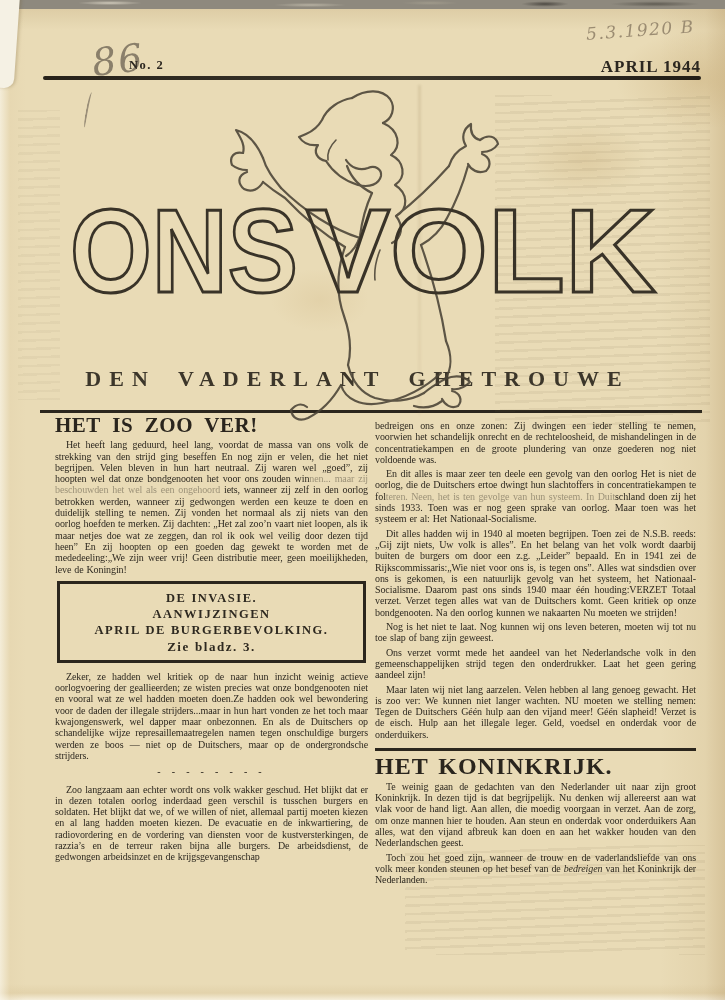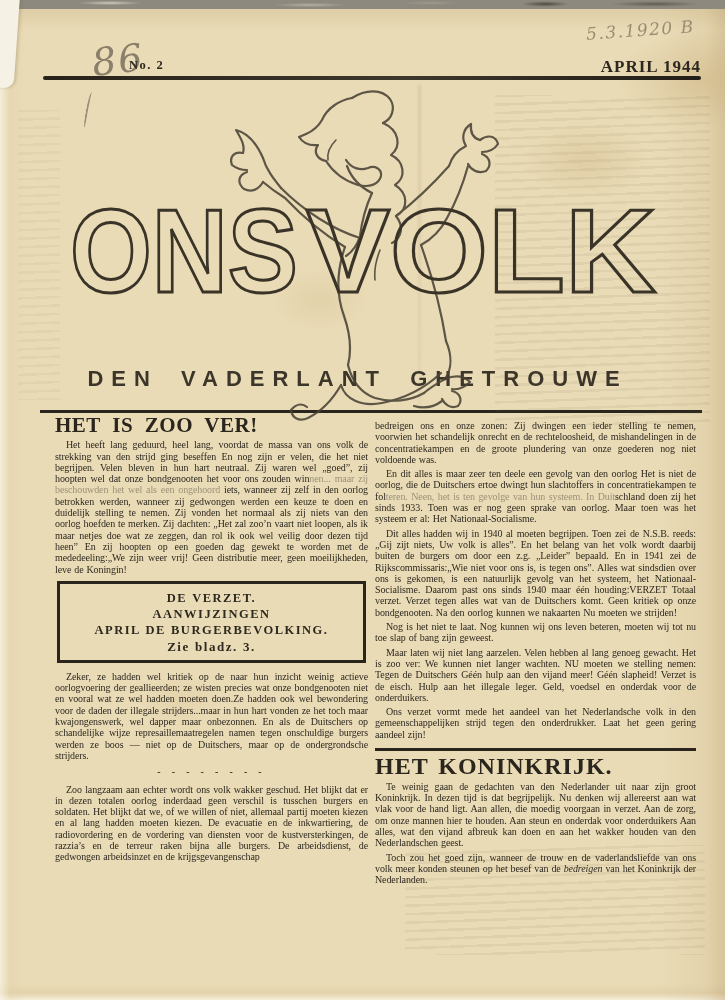--- a/index.html
+++ b/index.html
@@ -55,21 +55,21 @@
     position:absolute; right:24px; top:57px;
     font-weight:bold; font-size:17px; letter-spacing:1px; color:#2c2720;
   }
   .header-rule {
     position:absolute; left:43px; right:24px; top:76px; height:4px;
     background:linear-gradient(90deg,#27221a,#3d382d 55%,#221d16); border-radius:2px;
   }
   .masthead-svg { position:absolute; left:0; top:80px; z-index:3; pointer-events:none; }
   .masthead-subtitle {
     position:absolute; left:0; right:10px; top:366px; text-align:center; z-index:2;
-    font-family:Liberation Sans, sans-serif; font-weight:bold;
+    font-family:Liberation Serif, serif; font-weight:bold;
     font-size:22px; letter-spacing:8px; word-spacing:9px; color:#3c362a;
   }
   .main-rule {
     position:absolute; left:40px; right:23px; top:410px; height:2.5px; background:#2b261d;
   }
   .columns {
     position:absolute; left:55px; top:420px; width:645px; bottom:0;
     display:flex; gap:7px; z-index:2;
   }
   .col {
@@ -189,42 +189,42 @@
   <div class="main-rule"></div>
 
   <div class="columns">
 
     <div class="col col-left">
       <div class="headline">HET IS ZOO VER!</div>
 
       <p><span>Het heeft lang geduurd, heel lang, voordat de massa van ons volk de strekking van den strijd ging beseffen En nog zijn er velen, die het niet begrijpen. Velen bleven in hun hart neutraal. Zij waren wel „goed”, zij hoopten wel dat onze bondgenooten het voor ons zouden win</span><span class="faded">nen... maar zij beschouwden het wel als een ongehoord</span><span> iets, wanneer zij zelf in den oorlog betrokken werden, wanneer zij gedwongen werden een keuze te doen en duidelijk stelling te nemen. Zij vonden het normaal als zij niets van den oorlog hoefden te merken. Zij dachten: „Het zal zoo’n vaart niet loopen, als ik maar netjes doe wat ze zeggen, dan rol ik ook wel veilig door dezen tijd heen” En zij hoopten op een goeden dag gewekt te worden met de mededeeling:„We zijn weer vrij! Geen distributie meer, geen moeilijkheden, leve de Koningin!</span></p>
 
       <div class="notice-box">
-        <div class="box-line-main">DE VERZET.</div>
+        <div class="box-line-main">DE INVASIE.</div>
         <div class="box-line-main">AANWIJZINGEN</div>
         <div class="box-line-main">APRIL DE BURGERBEVOLKING.</div>
         <div class="box-line-small">Zie bladz. 3.</div>
       </div>
 
       <p>Zeker, ze hadden wel kritiek op de naar hun inzicht weinig actieve oorlogvoering der geallieerden; ze wisten precies wat onze bondgenooten niet en vooral wat ze wel hadden moeten doen.Ze hadden ook wel bewondering voor de daden der illegale strijders...maar in hun hart vonden ze het toch maar kwajongenswerk, wel dapper maar onbezonnen. En als de Duitschers op schandelijke wijze represaillemaatregelen namen tegen onschuldige burgers werden ze boos — niet op de Duitschers, maar op de ondergrondsche strijders.</p>
 
       <div class="dashed-separator">- - - - - - - -</div>
 
       <p>Zoo langzaam aan echter wordt ons volk wakker geschud. Het blijkt dat er in dezen totalen oorlog inderdaad geen verschil is tusschen burgers en soldaten. Het blijkt dat we, of we willen of niet, allemaal partij moeten kiezen en al lang hadden moeten kiezen. De evacuatie en de inkwartiering, de radiovordering en de vordering van diensten voor de kustversterkingen, de razzia’s en de terreur raken bijna alle burgers. De arbeidsdienst, de gedwongen arbeidsinzet en de krijgsgevangenschap</p>
     </div>
 
     <div class="col col-right">
       <p class="no-indent">bedreigen ons en onze zonen: Zij dwingen een ieder stelling te nemen, voorwien het schandelijk onrecht en de rechteloosheid, de mishandelingen in de concentratiekampen en de groote plundering van onze goederen nog niet voldoende was.</p>
 
       <p><span>En dit alles is maar zeer ten deele een gevolg van den oorlog Het is niet de oorlog, die de Duitschers ertoe dwingt hun slachtoffers in concentratiekampen te fol</span><span class="faded">teren. Neen, het is ten gevolge van hun systeem. In Duit</span><span>schland doen zij het sinds 1933. Toen was er nog geen sprake van oorlog. Maar toen was het systeem er al: Het Nationaal-Socialisme.</span></p>
 
       <p>Dit alles hadden wij in 1940 al moeten begrijpen. Toen zei de N.S.B. reeds:„Gij zijt niets, Uw volk is alles”. En het belang van het volk wordt daarbij buiten de burgers om door een z.g. „Leider” bepaald. En in 1941 zei de Rijkscommissaris:„Wie niet voor ons is, is tegen ons”. Alles wat sindsdien over ons is gekomen, is een natuurlijk gevolg van het systeem, het Nationaal-Socialisme. Daarom past ons sinds 1940 maar één houding:VERZET Totaal verzet. Verzet tegen alles wat van de Duitschers komt. Geen kritiek op onze bondgenooten. Na den oorlog kunnen we nakaarten Nu moeten we strijden!</p>
       <p>Nog is het niet te laat. Nog kunnen wij ons leven beteren, moeten wij tot nu toe slap of bang zijn geweest.</p>
+      <p>Ons verzet vormt mede het aandeel van het Nederlandsche volk in den gemeenschappelijken strijd tegen den onderdrukker. Laat het geen gering aandeel zijn!</p>
       <p>Maar laten wij niet lang aarzelen. Velen hebben al lang genoeg gewacht. Het is zoo ver: We kunnen niet langer wachten. NU moeten we stelling nemen: Tegen de Duitschers Géén hulp aan den vijand meer! Géén slapheid! Verzet is de eisch. Hulp aan het illegale leger. Geld, voedsel en onderdak voor de onderduikers.</p>
-      <p>Ons verzet vormt mede het aandeel van het Nederlandsche volk in den gemeenschappelijken strijd tegen den onderdrukker. Laat het geen gering aandeel zijn!</p>
 
       <div class="section-rule"></div>
 
       <div class="headline-2">HET KONINKRIJK.</div>
 
       <p>Te weinig gaan de gedachten van den Nederlander uit naar zijn groot Koninkrijk. In dezen tijd is dat begrijpelijk. Nu denken wij allereerst aan wat vlak voor de hand ligt. Aan allen, die moedig voorgaan in verzet. Aan de zorg, om onze mannen hier te houden. Aan steun en onderdak voor onderduikers Aan alles, wat den vijand afbreuk kan doen en aan het wakker houden van den Nederlandschen geest.</p>
 
       <p><span>Toch zou het goed zijn, wanneer de trouw en de vaderlandsliefde van ons volk meer konden steunen op het besef van de </span><span class="italic">bedreigen</span><span> van het Koninkrijk der Nederlanden.</span></p>
     </div>
   </div>

